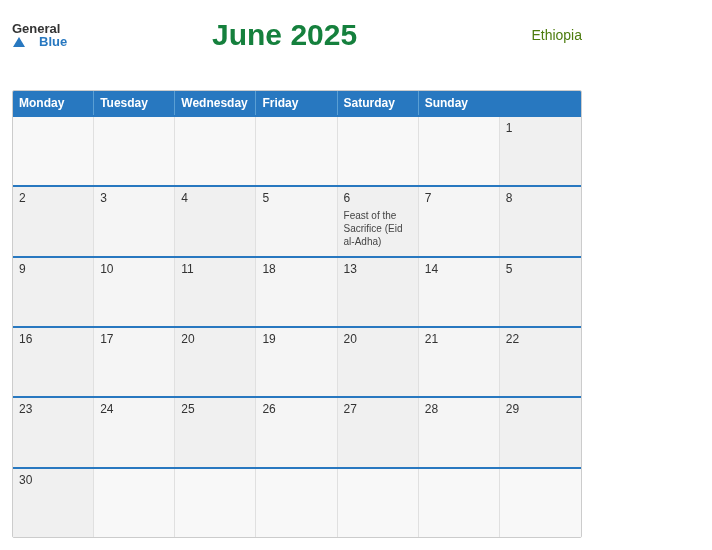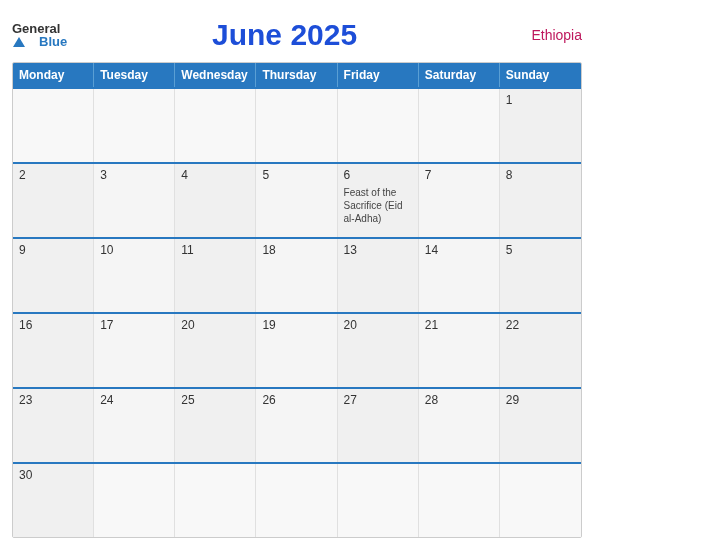--- a/index.html
+++ b/index.html
@@ -51,38 +51,39 @@
       height: 0;
       border-left: 6px solid transparent;
       border-right: 6px solid transparent;
       border-bottom: 10px solid #2878c0;
       display: inline-block;
       margin-left: 1px;
     }
     .title {
       font-size: 30px;
       font-weight: bold;
-      color: #1d4ed8;
+      color: #15803d;
       text-align: center;
       flex: 1;
     }
     .country {
       font-size: 14px;
-      color: #be185d;
+      color: #4d7c0f;
       text-align: right;
       min-width: 80px;
     }
     
     .calendar {
       flex: 1;
       display: flex;
       flex-direction: column;
       border: 1px solid #ccc;
       border-radius: 2px;
       overflow: hidden;
+      margin-top: 28px;
     }
     .cal-header {
       display: grid;
       grid-template-columns: repeat(7, 1fr);
       background: #2878c0;
     }
     .cal-header-cell {
       color: #fff;
       font-size: 12px;
       font-weight: bold;
@@ -153,21 +154,20 @@
     </div>
     <div class="title">June 2025</div>
     <div class="country">Ethiopia</div>
   </div>
 
   <div class="calendar">
     <div class="cal-header">
       <div class="cal-header-cell">Monday</div>
       <div class="cal-header-cell">Tuesday</div>
       <div class="cal-header-cell">Wednesday</div>
-      <div class="cal-header-cell">Thursday</div>
       <div class="cal-header-cell">Friday</div>
       <div class="cal-header-cell">Saturday</div>
       <div class="cal-header-cell">Sunday</div>
     </div>
     <div class="cal-body" id="cal-body">
     <div class="cal-row">
           <div class="cal-cell empty"></div>
           <div class="cal-cell empty"></div>
           <div class="cal-cell empty"></div>
           <div class="cal-cell empty"></div>

